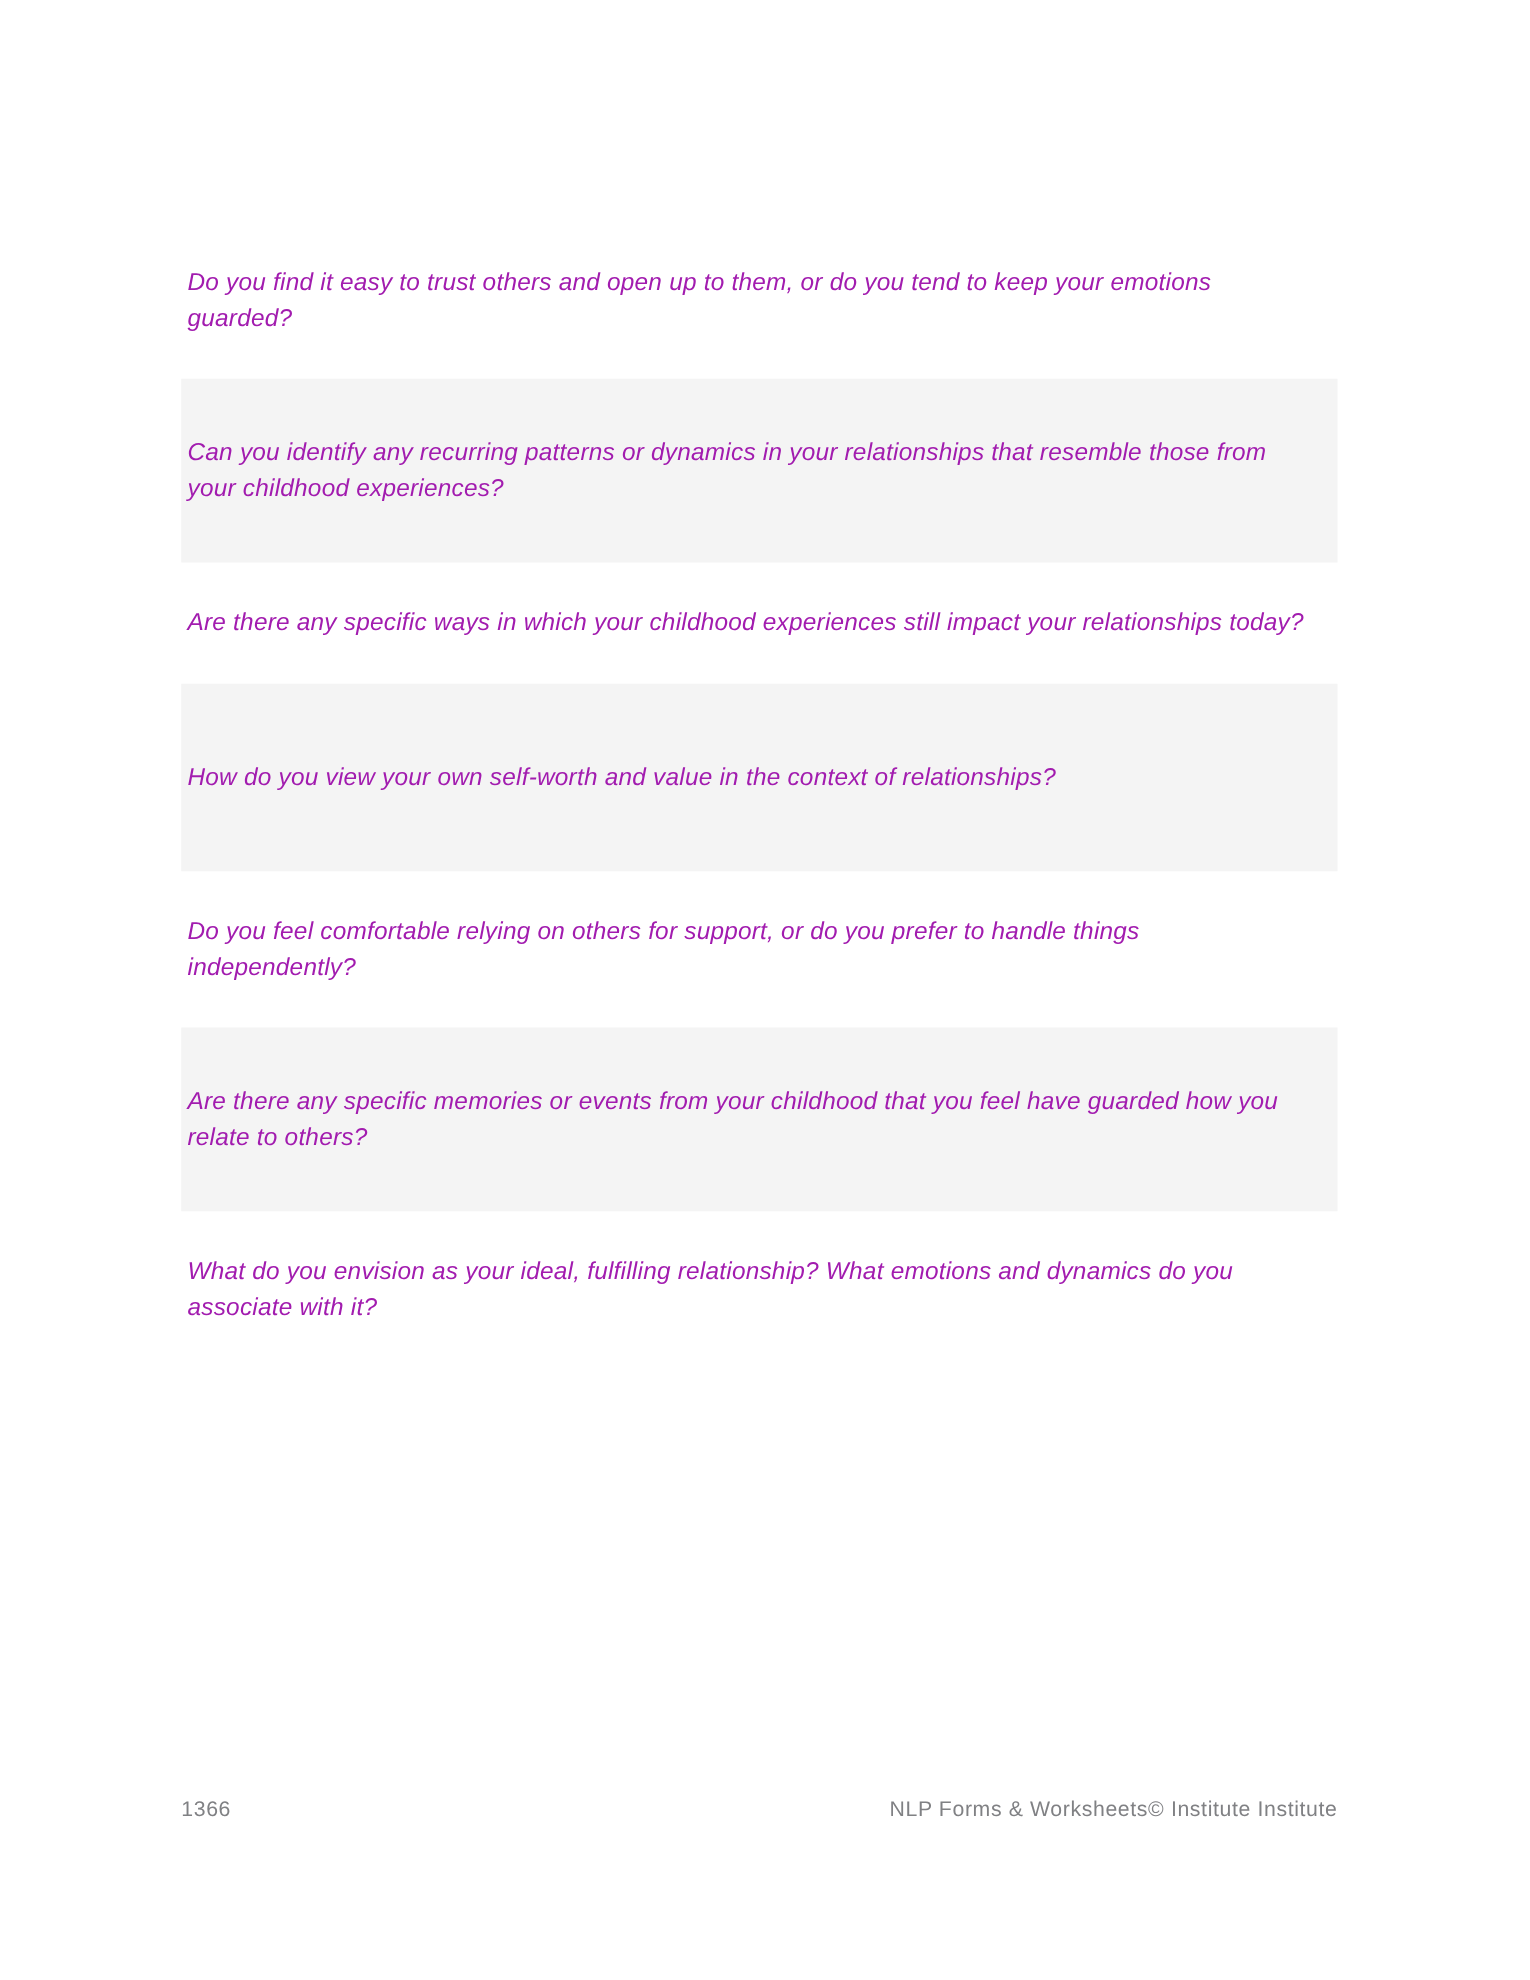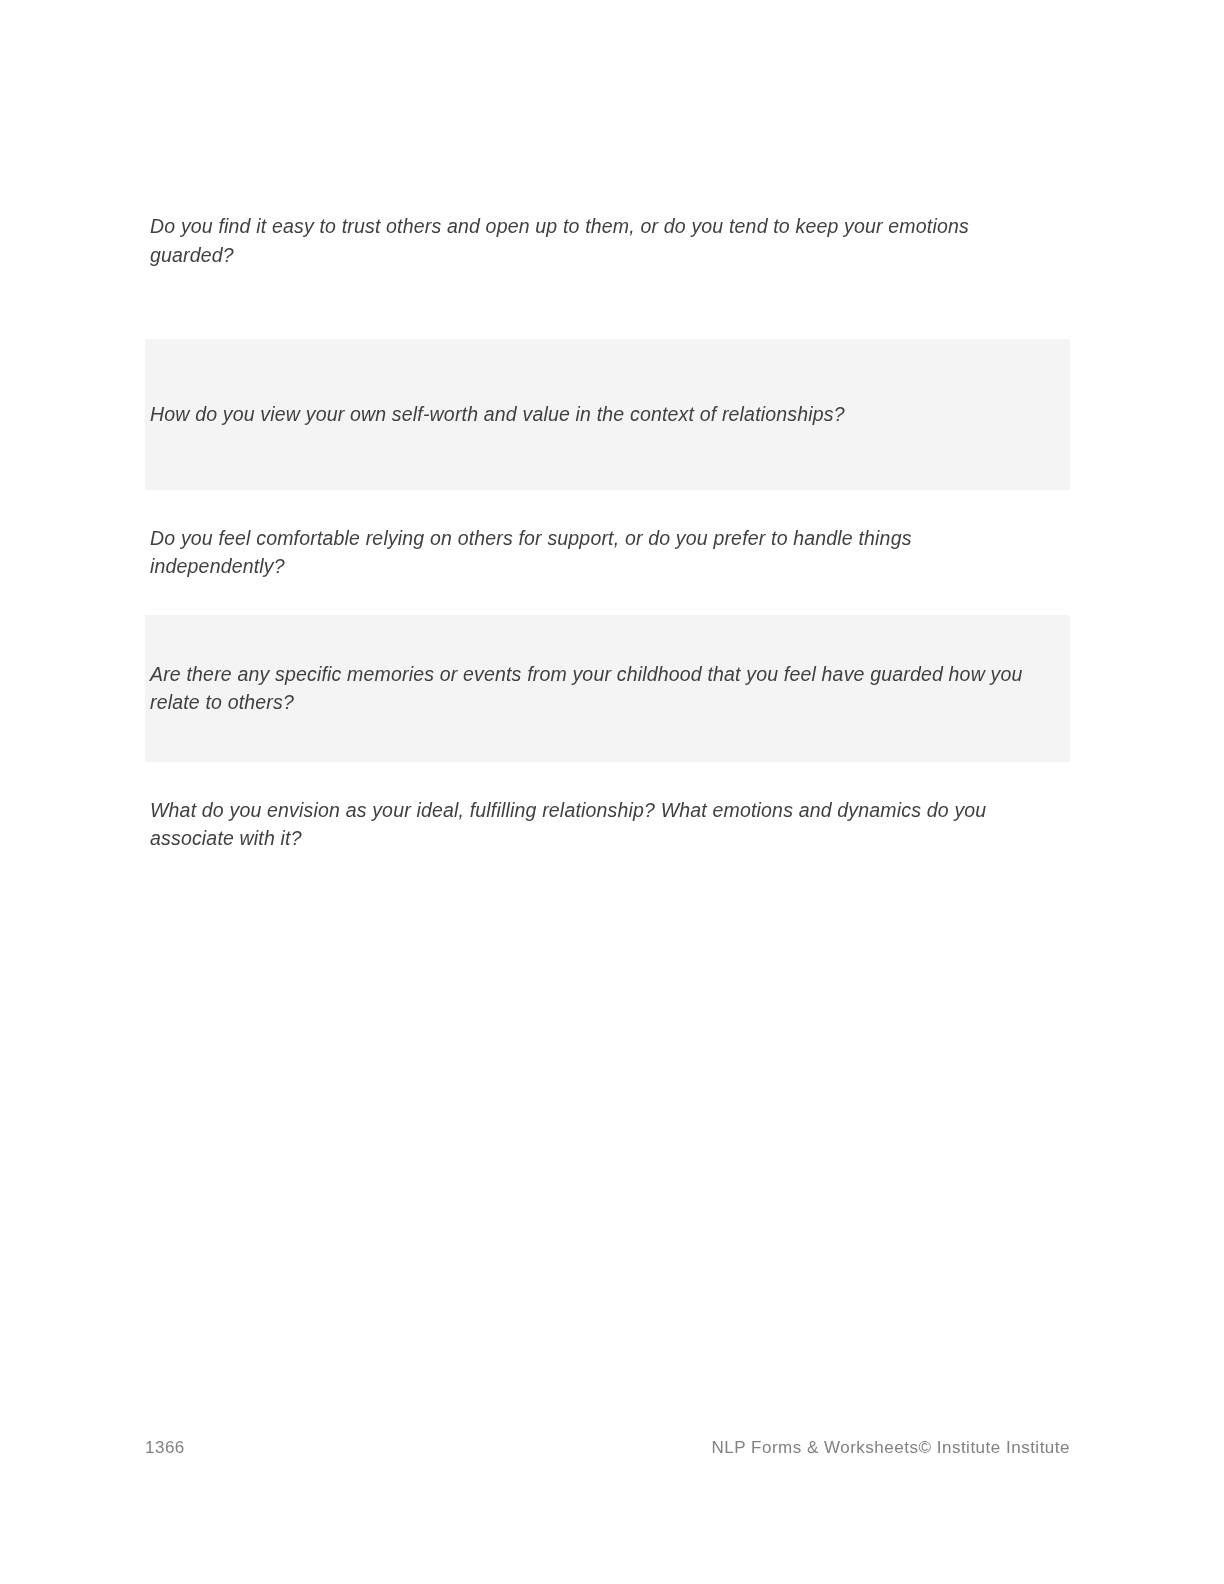--- a/index.html
+++ b/index.html
@@ -54,21 +54,21 @@
   }
 
   .question-text {
     margin: 0;
     font-family: "Liberation Sans", sans-serif;
     font-style: italic;
     font-weight: 300;
     font-size: 19.5px;
     line-height: 28.5px;
     letter-spacing: 0.18px;
-    color: #404040;
+    color: #a21caf;
     max-width: 900px;
     white-space: pre-line;
   }
 
   .spacer-xs { height: 18px; }
 
   .footer {
     position: absolute;
     left: 145px;
     top: 1435px;
@@ -99,23 +99,29 @@
 <div class="page">
 
   <div class="worksheet">
 
     <div class="question-block plain">
       <p class="question-text">Do you find it easy to trust others and open up to them, or do you tend to keep your emotions guarded?</p>
     </div>
 
     <div class="spacer-xs"></div>
 
+    <div class="question-block shaded">
+      <p class="question-text">Can you identify any recurring patterns or dynamics in your relationships that resemble those from your childhood experiences?</p>
+    </div>
 
     <div class="spacer-xs"></div>
 
+    <div class="question-block plain">
+      <p class="question-text">Are there any specific ways in which your childhood experiences still impact your relationships today?</p>
+    </div>
 
     <div class="spacer-xs"></div>
 
     <div class="question-block shaded tall">
       <p class="question-text">How do you view your own self-worth and value in the context of relationships?</p>
     </div>
 
     <div class="spacer-xs"></div>
 
     <div class="question-block plain">

